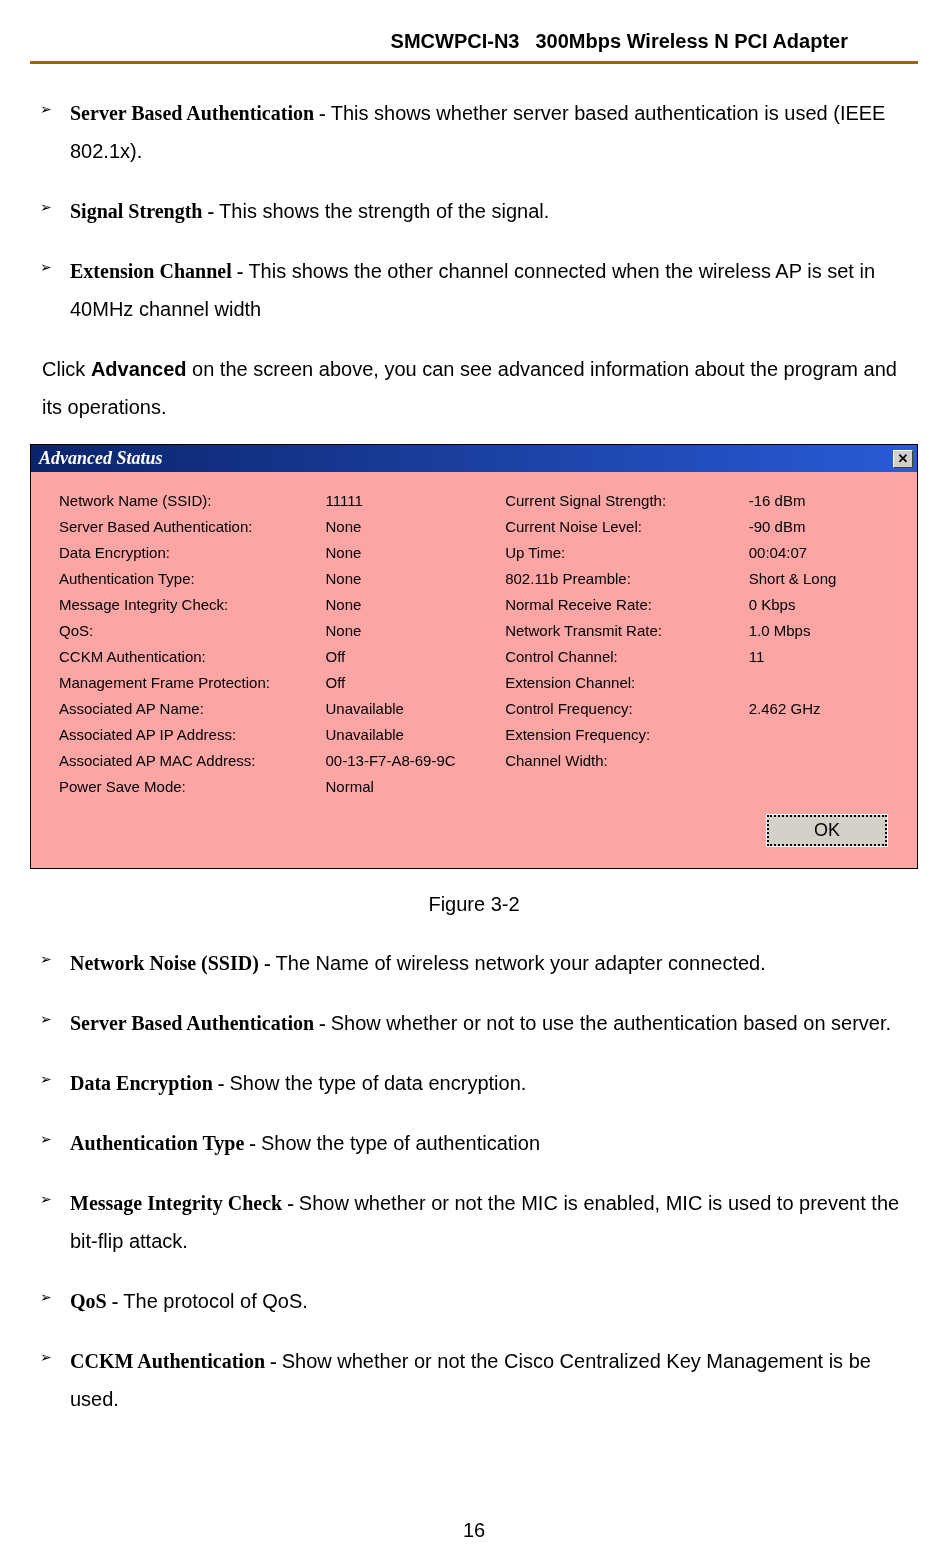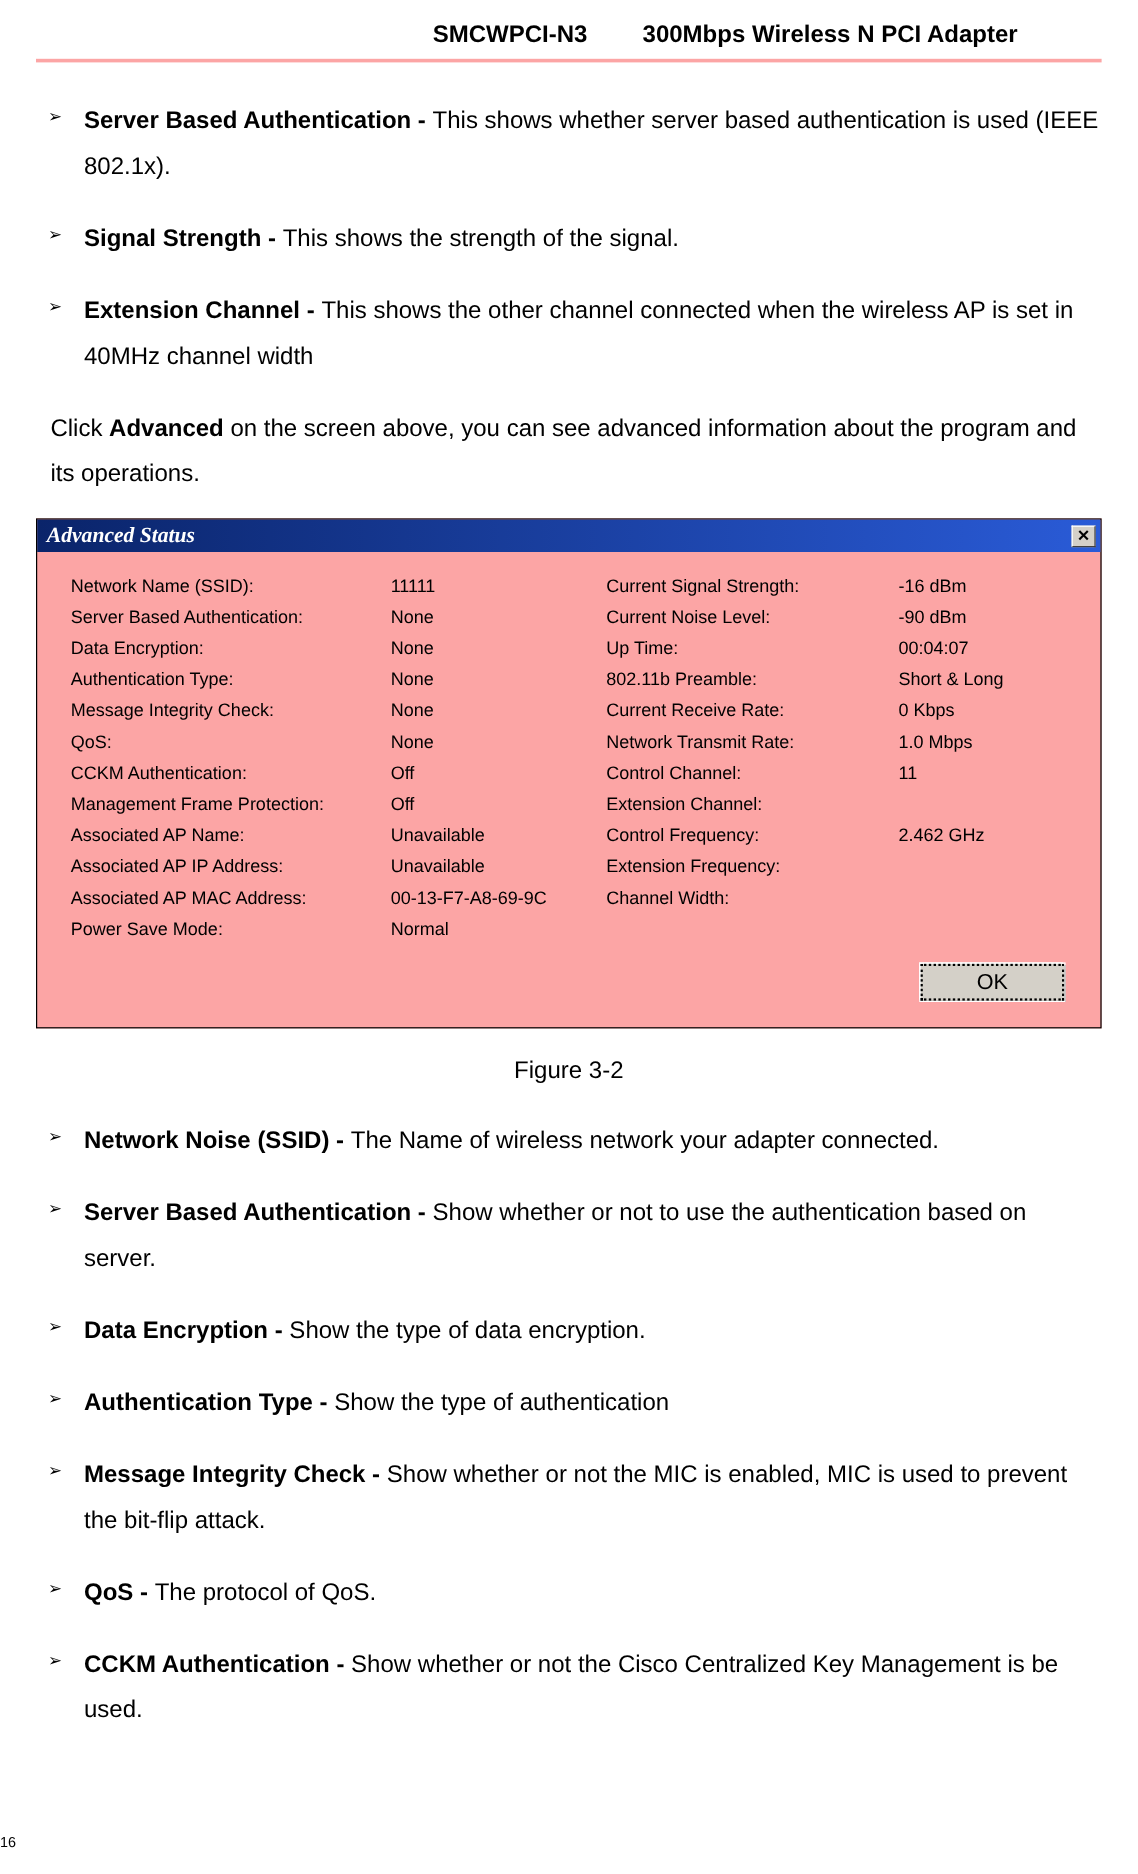--- a/index.html
+++ b/index.html
@@ -10,43 +10,43 @@
     font-family: Arial, Helvetica, sans-serif;
     font-size: 20px;
     color: #000;
     position: relative;
     padding: 0 30px;
   }
   .header {
     display: flex;
     justify-content: flex-end;
     align-items: baseline;
-    gap: 46px;
-    padding: 18px 70px 8px 0;
-    border-bottom: 3px solid #fca5a5;
+    gap: 16px;
+    padding: 30px 70px 8px 0;
+    border-bottom: 3px solid #a16207;
     margin-bottom: 30px;
   }
   .header .model { font-weight: bold; }
   .header .product { font-weight: bold; }
   .bullet-list { list-style: none; margin: 0 0 20px 0; }
   .bullet-list li {
     position: relative;
     padding-left: 40px;
     margin-bottom: 22px;
     line-height: 1.9;
   }
   .bullet-list li::before {
     content: "➢";
     position: absolute;
     left: 10px;
     top: 2px;
     font-size: 14px;
     color: #000;
   }
-  .bullet-list li .term { font-weight: bold; }
+  .bullet-list li .term { font-weight: bold; font-family: Liberation Serif, serif; }
   .para { line-height: 1.9; margin-bottom: 18px; margin-left: 12px; }
   .dialog {
     border: 1px solid #000;
     margin-bottom: 24px;
     background: #fca5a5;
     font-family: Tahoma, Arial, sans-serif;
     font-size: 15px;
   }
   .titlebar {
     display: flex;
@@ -111,22 +111,22 @@
   }
   .figure-caption {
     text-align: center;
     margin-bottom: 28px;
   }
   .page-number {
     position: absolute;
     bottom: 20px;
     left: 0;
     right: 0;
-    text-align: left;
-    font-size: 12px;
+    text-align: center;
+    font-size: 20px;
   }
 </style>
 </head>
 <body>
 
 <div class="header">
   <span class="model">SMCWPCI-N3</span>
   <span class="product">300Mbps Wireless N PCI Adapter</span>
 </div>
 
@@ -174,21 +174,21 @@
     </div>
     <div class="col right">
       <span class="lbl">Current Signal Strength:</span>
         <span class="val">-16 dBm</span>
       <span class="lbl">Current Noise Level:</span>
         <span class="val">-90 dBm</span>
       <span class="lbl">Up Time:</span>
         <span class="val">00:04:07</span>
       <span class="lbl">802.11b Preamble:</span>
         <span class="val">Short &amp; Long</span>
-      <span class="lbl">Current Receive Rate:</span>
+      <span class="lbl">Normal Receive Rate:</span>
         <span class="val">0 Kbps</span>
       <span class="lbl">Network Transmit Rate:</span>
         <span class="val">1.0 Mbps</span>
       <span class="lbl">Control Channel:</span>
         <span class="val">11</span>
       <span class="lbl">Extension Channel:</span>
         <span class="val"></span>
       <span class="lbl">Control Frequency:</span>
         <span class="val">2.462 GHz</span>
       <span class="lbl">Extension Frequency:</span>

